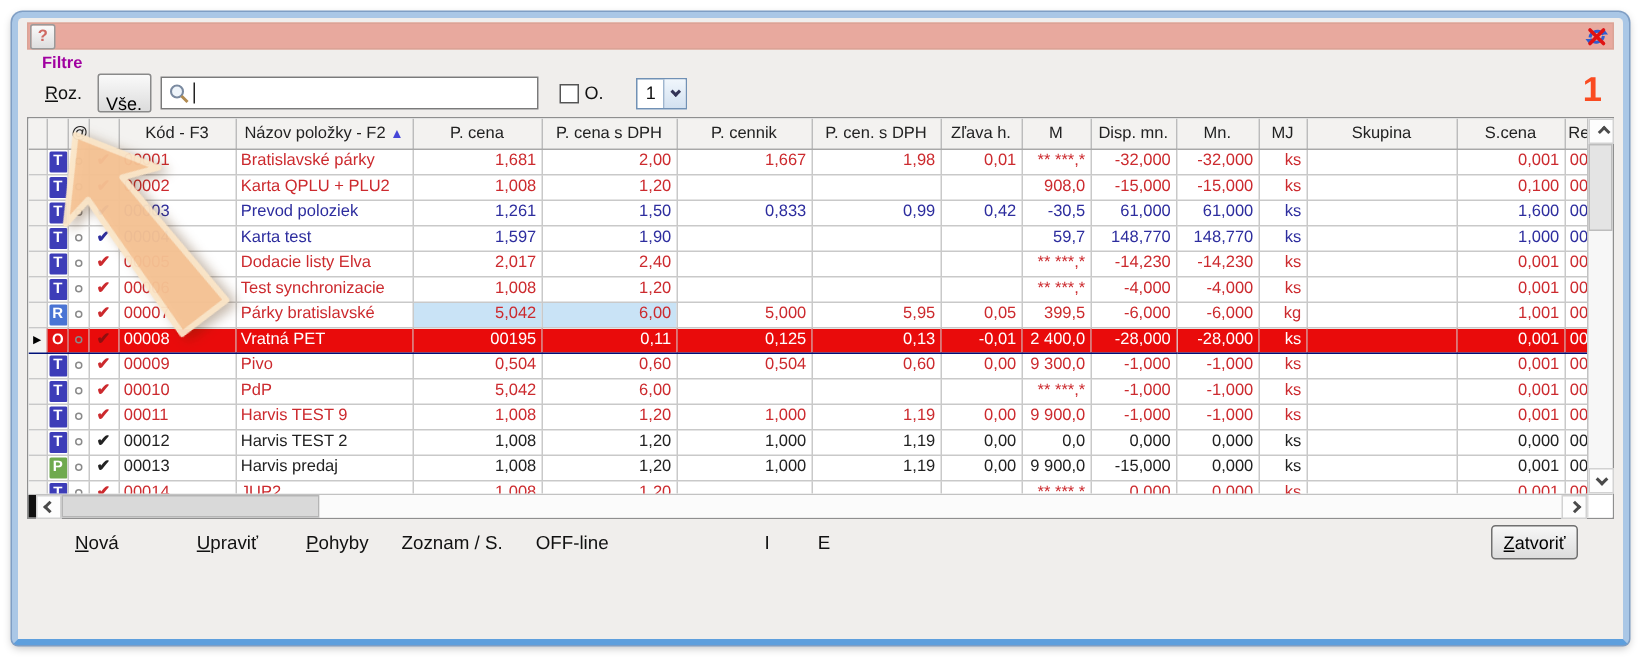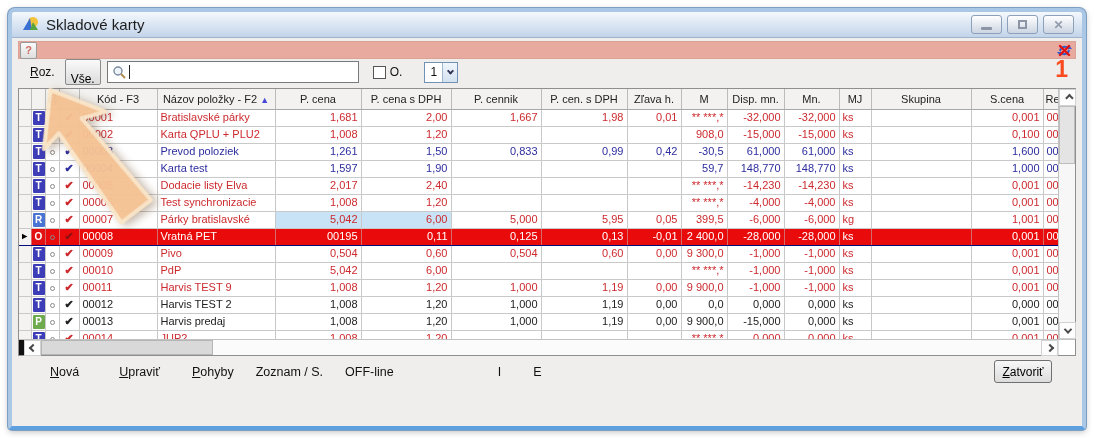--- a/index.html
+++ b/index.html
@@ -70,21 +70,21 @@
   .sort{color:#4646d8;font-size:9px;}
   td{height:17px;border-right:1px solid #c9c9c9;border-bottom:1px solid #c9c9c9;
     white-space:nowrap;overflow:hidden;padding:0 3px;line-height:15px;}
   td.c-sel{padding:0;text-align:center;font-size:9px;color:#000;background:#f4f3f1;}
   td.c-badge{padding:1px;}
   td.c-circ{text-align:center;padding:0;}
   td.chk{text-align:center;color:#c42222;font-weight:bold;font-size:11px;padding:0;}
   td.c-code,td.c-name{text-align:left;}
   td.c-p_cena,td.c-p_cena_dph,td.c-p_cennik,td.c-p_cen_s_dph,td.c-zlava,td.c-m,
   td.c-disp,td.c-mn,td.c-s_cena{text-align:right;}
-  td.c-mj,td.c-rez{text-align:left;padding-left:3px;}
+  td.c-mj,td.c-rez{text-align:right;padding-left:3px;}
   .badge{display:block;width:12px;height:14px;border-radius:1px;color:#fff;font-size:10px;
     font-weight:bold;text-align:center;line-height:14px;}
   .b-T{background:var(--badge-t,#3d3db8);}
   .b-R{background:var(--badge-r,#4a74d4);}
   .b-O{background:var(--badge-o,#e21212);}
   .b-P{background:var(--badge-p,#6faa4e);}
   .circ{display:inline-block;width:5px;height:5px;border:1px solid #8a8a8a;border-radius:50%;
     vertical-align:middle;}
   tr.v-red td{color:var(--red-text,#cc2a2e);}
   tr.v-navy td{color:var(--navy-text,#2d2d9e);}
@@ -111,74 +111,54 @@
   .chev.up{transform:rotate(135deg) translate(-1px,-1px);}
   .chev.down{transform:rotate(-45deg) translate(1px,-1px);}
   .chev.left{transform:rotate(45deg);}
   .chev.right{transform:rotate(225deg);}
   .combo-btn .chev{width:5px;height:5px;border-color:#335;}
 
   
   .actions{margin-top:3px;}
   .actions-row{display:flex;align-items:center;padding:1px 10px 0 30px;}
   .flatbtn.a{font-size:12.5px;}
-  .m1{margin-right:36px}.m2{margin-right:28px}.m3{margin-right:18px}.m4{margin-right:18px}
+  .m1{margin-right:48px}.m2{margin-right:28px}.m3{margin-right:18px}.m4{margin-right:18px}
   .mi{margin-left:100px}.me{margin-left:28px}
   .closebtn{margin-left:auto;margin-right:14px;height:23px;min-width:58px;border:1px solid #707070;
     border-radius:3px;background:linear-gradient(#f7f7f7,#dcdcdc);font-size:12px;font-family:inherit;}
 
   
   .big-arrow{position:absolute;left:0;top:75px;width:96px;height:160px;pointer-events:none;
     transform:rotate(-30deg);transform-origin:38px 3px;
     filter:drop-shadow(3px 4px 4px rgba(80,40,0,.35));}
 </style>
 </head>
 <body>
 
 <div class="stage">
   <div class="window">
 
-    <div class="titlebar">
-      <span class="app-icon">
-        <svg viewBox="0 0 17 17" width="17" height="17">
-          <circle cx="11" cy="6" r="5" fill="#f4c33c"></circle>
-          <polygon points="1,14 8,2 10,14" fill="#3b6fd4"></polygon>
-          <polygon points="8,14 11,6 16,14" fill="#57a53f"></polygon>
-        </svg>
-      </span>
-      <span class="title">Skladové karty</span>
-      <div class="winbtns">
-        <div class="wbtn">
-            <span class="glyph-min"></span>
-          </div>
-        <div class="wbtn">
-            <span class="glyph-max"></span>
-          </div>
-        <div class="wbtn">
-            <span class="glyph-x">✕</span>
-          </div>
-      </div>
-    </div>
 
     <div class="content">
 
       <div class="pinkbar">
         <button class="helpbtn">?</button>
         <span class="cancel-icon">
           <svg viewBox="0 0 17 17" width="17" height="17">
             <path d="M4,9 a5,5 0 0 1 9,-2" fill="none" stroke="#2f5fd0" stroke-width="2"></path>
             <path d="M13,8 a5,5 0 0 1 -9,2" fill="none" stroke="#2f5fd0" stroke-width="2"></path>
             <polygon points="13,3 16,7 11,7" fill="#2f5fd0"></polygon>
             <polygon points="4,14 1,10 6,10" fill="#2f5fd0"></polygon>
             <path d="M4,4 L13,13 M13,4 L4,13" stroke="#e01212" stroke-width="2.4" stroke-linecap="round"></path>
           </svg>
         </span>
       </div>
 
       <div class="filters">
+        <div class="group-label">Filtre</div>
         <div class="filter-row">
           <button class="flatbtn"><u>R</u>oz.</button>
           <button class="raisedbtn">Vše.</button>
           <div class="searchbox">
             <span class="mag">
               <svg viewBox="0 0 14 14" width="14" height="14">
                 <circle cx="6" cy="6" r="4" fill="#eef4fa" stroke="#7a8aa0" stroke-width="1.4"></circle>
                 <line x1="9" y1="9" x2="13" y2="13" stroke="#b08a50" stroke-width="2"></line>
               </svg>
             </span>

